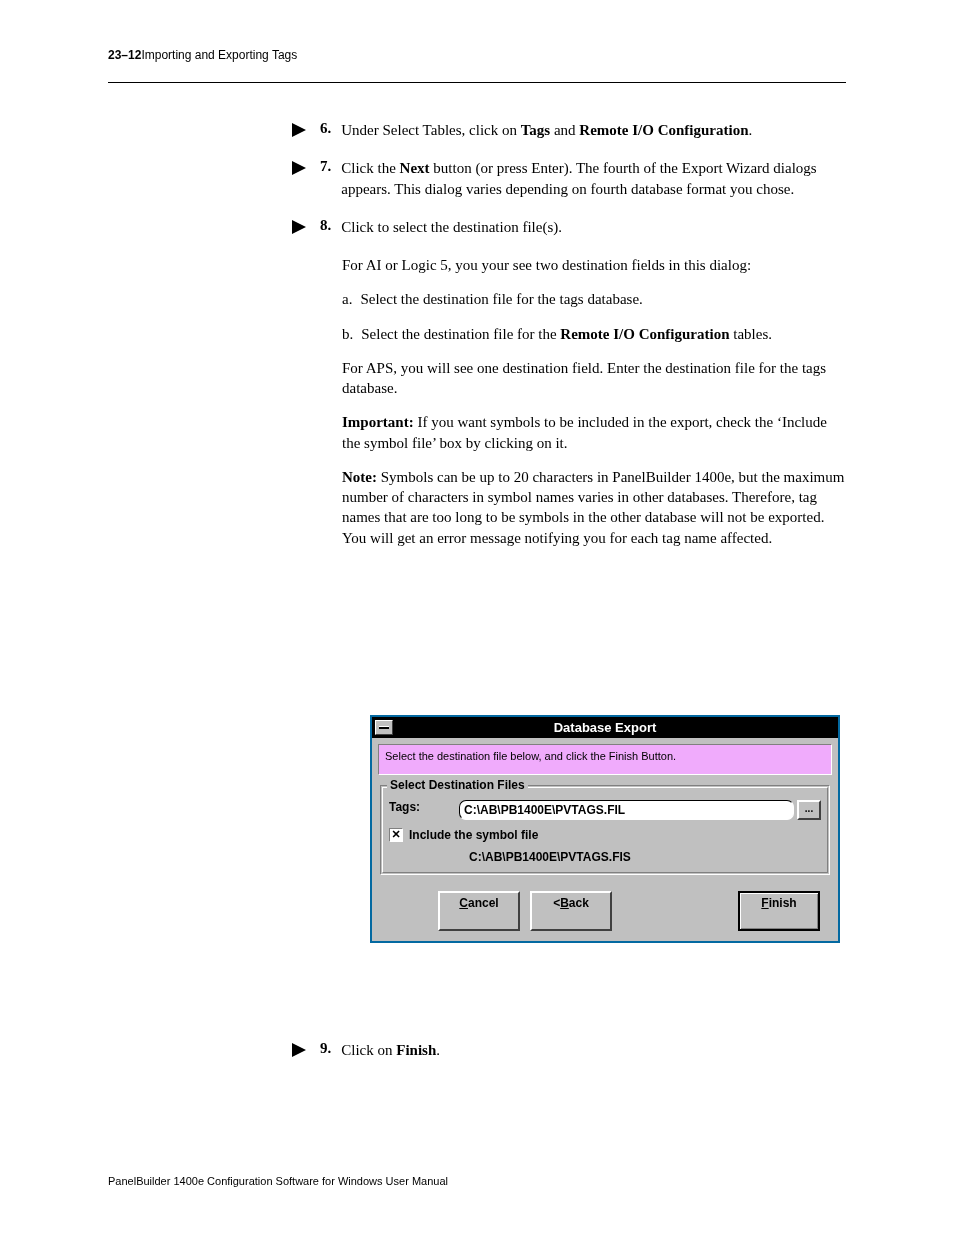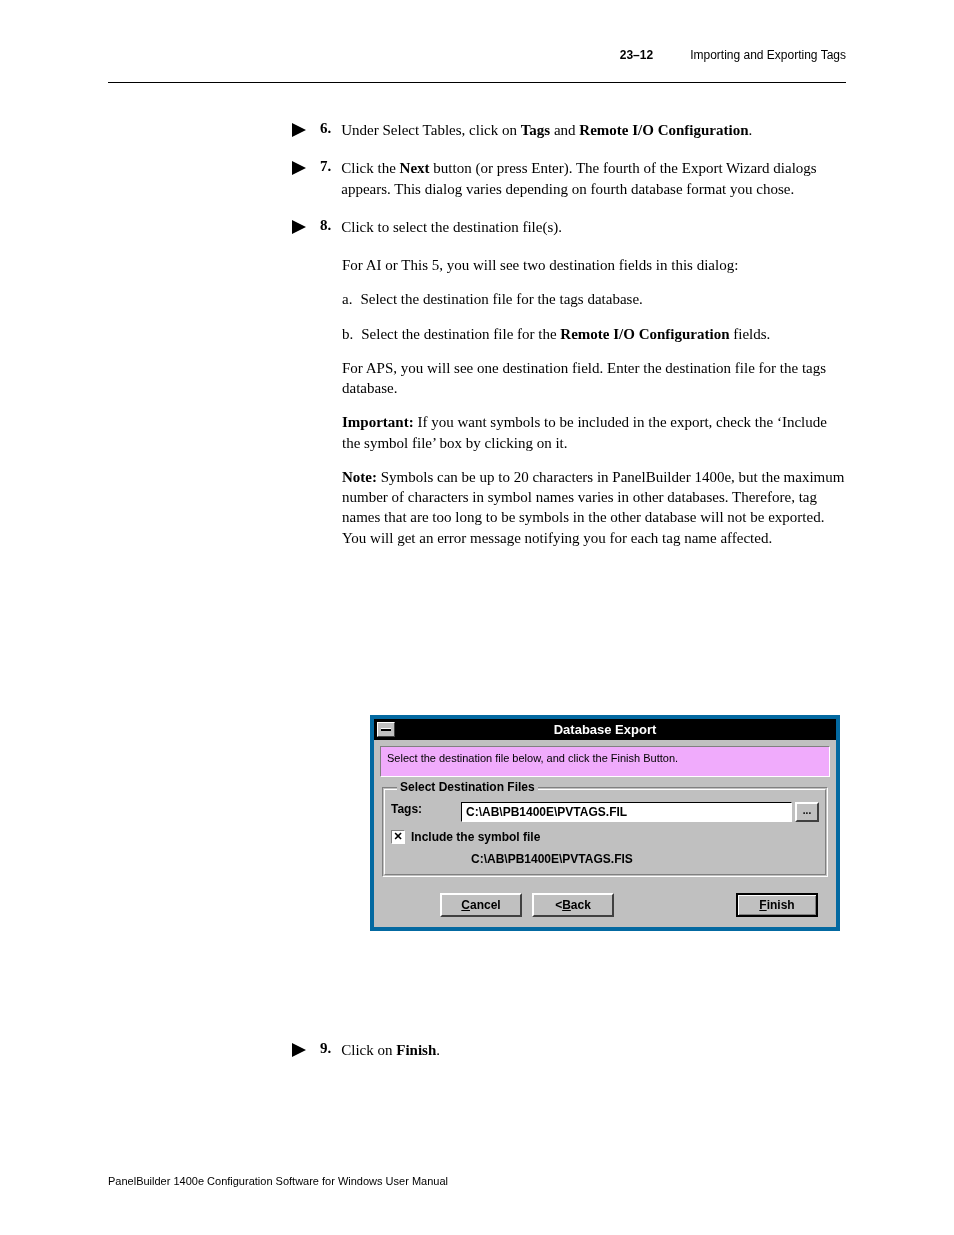--- a/index.html
+++ b/index.html
@@ -11,24 +11,23 @@
     font-size: 15px;
     color: #000;
     position: relative;
   }
   .page-header {
     position: absolute;
     top: 48px;
     left: 108px;
     right: 108px;
     display: flex;
-    justify-content: flex-end;
-    font-family: Arial, sans-serif;
-    font-size: 12px;
-    gap: 37px;
+    justify-content: flex-start;
+    font-family: Arial, sans-serif;
+    font-size: 12px;
   }
   .page-header .left { font-weight: bold; }
   .page-header .right { }
   .hr {
     position: absolute;
     top: 82px;
     left: 108px;
     right: 108px;
     border-top: 1px solid #000;
   }
@@ -77,21 +76,21 @@
     margin-bottom: 14px;
     line-height: 1.35;
   }
 
   
   .dialog {
     position: absolute;
     top: 715px;
     left: 370px;
     width: 470px;
-    border: 4px solid #0369a1;
+    border: 2px solid #0369a1;
     background: #c0c0c0;
     font-family: Arial, sans-serif;
     font-size: 12px;
   }
   .titlebar {
     background: #000;
     color: #fff;
     font-weight: bold;
     text-align: center;
     padding: 3px 0;
@@ -142,21 +141,21 @@
     border: 1px solid #fff;
     border-right-color: #808080;
     border-bottom-color: #808080;
     position: absolute;
     top:1px; left:1px; right:1px; bottom:1px;
     pointer-events:none;
   }
   .group-label {
     position: absolute;
     top: -8px;
-    left: 14px;
+    left: 6px;
     background: #c0c0c0;
     padding: 0 3px;
     font-weight: bold;
     font-size: 12px;
   }
   .field-row {
     display: flex;
     align-items: flex-start;
     margin-bottom: 8px;
     position: relative;
@@ -172,20 +171,21 @@
     height: 20px;
     background: #fff;
     border-top: 1px solid #000;
     border-left: 1px solid #000;
     border-right: 1px solid #fff;
     border-bottom: 1px solid #fff;
     padding: 2px 4px;
     font-family: Arial, sans-serif;
     font-weight: bold;
     font-size: 12px;
+    border-radius: 7px;
   }
   .browse-btn {
     width: 24px;
     height: 20px;
     margin-left: 3px;
     background: #c0c0c0;
     border-top: 2px solid #fff;
     border-left: 2px solid #fff;
     border-right: 2px solid #404040;
     border-bottom: 2px solid #404040;
@@ -227,21 +227,21 @@
     position: relative;
     z-index: 1;
   }
   .button-row {
     display: flex;
     padding: 6px 8px 10px 8px;
   }
   .button-row .spacer-left { width: 58px; }
   .btn {
     min-width: 82px;
-    height: 24px;
+    height: 40px;
     background: #c0c0c0;
     border-top: 2px solid #fff;
     border-left: 2px solid #fff;
     border-right: 2px solid #404040;
     border-bottom: 2px solid #404040;
     font-family: Arial, sans-serif;
     font-size: 12px;
     font-weight: bold;
     text-align: center;
     line-height: 20px;
@@ -301,30 +301,30 @@
   </div>
 
   <div class="step">
     <svg class="arrow" width="18" height="16">
         <polygon points="2,1 16,8 2,15" fill="#000"></polygon>
       </svg>
     <span class="num">8.</span>
     <span class="txt">Click to select the destination file(s).</span>
   </div>
 
-  <div class="indent-block">For AI or This 5, you will see two destination fields in this dialog:</div>
+  <div class="indent-block">For AI or Logic 5, you your see two destination fields in this dialog:</div>
 
   <div class="indent-sub">
     <span class="sub">a.</span>
     <span>Select the destination file for the tags database.</span>
   </div>
   <div class="indent-sub">
     <span class="sub">b.</span>
     <span>
-      <span>Select the destination file for the </span><span class="bold">Remote I/O Configuration</span><span> fields.</span>
+      <span>Select the destination file for the </span><span class="bold">Remote I/O Configuration</span><span> tables.</span>
     </span>
   </div>
 
   <div class="indent-block">For APS, you will see one destination field. Enter the destination file for the tags database.</div>
 
   <div class="important">
     <span class="bold">Important:</span>
     <span>If you want symbols to be included in the export, check the ‘Include the symbol file’ box by clicking on it.</span>
   </div>
 

